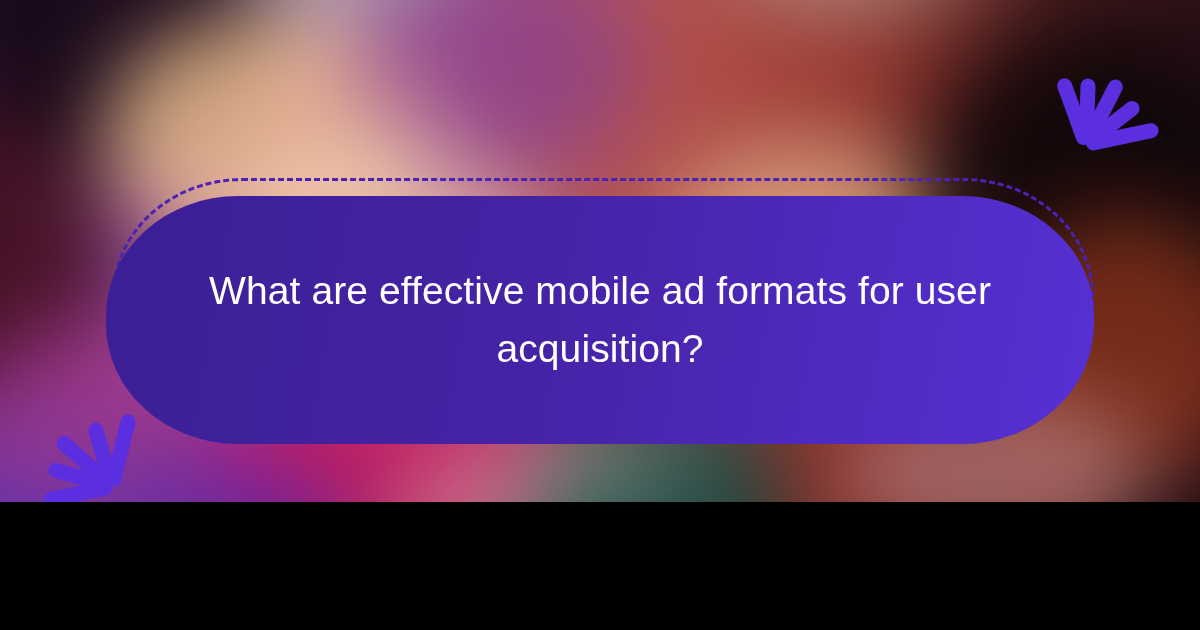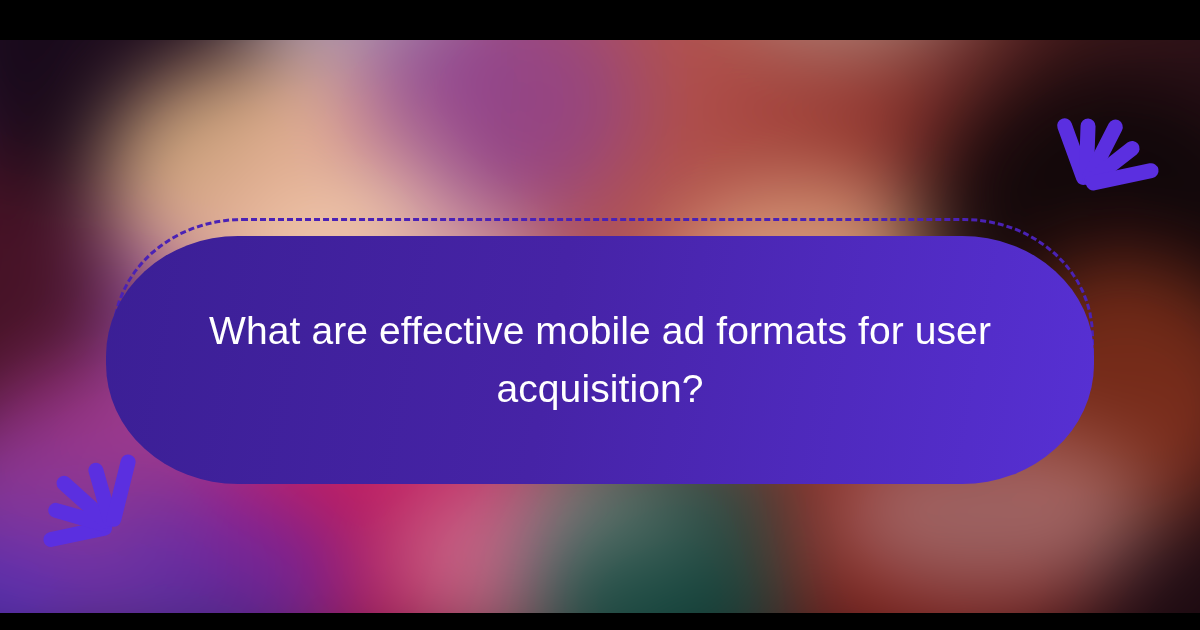--- a/index.html
+++ b/index.html
@@ -7,24 +7,23 @@
     padding: 0;
     background: #000;
   }
   body {
     font-family: "Liberation Sans", sans-serif;
   }
 
   .stage {
     position: relative;
     width: 1200px;
-    height: 573px;
+    height: 502px;
     overflow: hidden;
     background: #7dd3fc;
-    margin-top: 40px;
   }
 
   
   .bg-photo {
     position: absolute;
     left: -80px;
     top: -80px;
     width: 1360px;
     height: 790px;
     filter: blur(38px) saturate(1.15);

